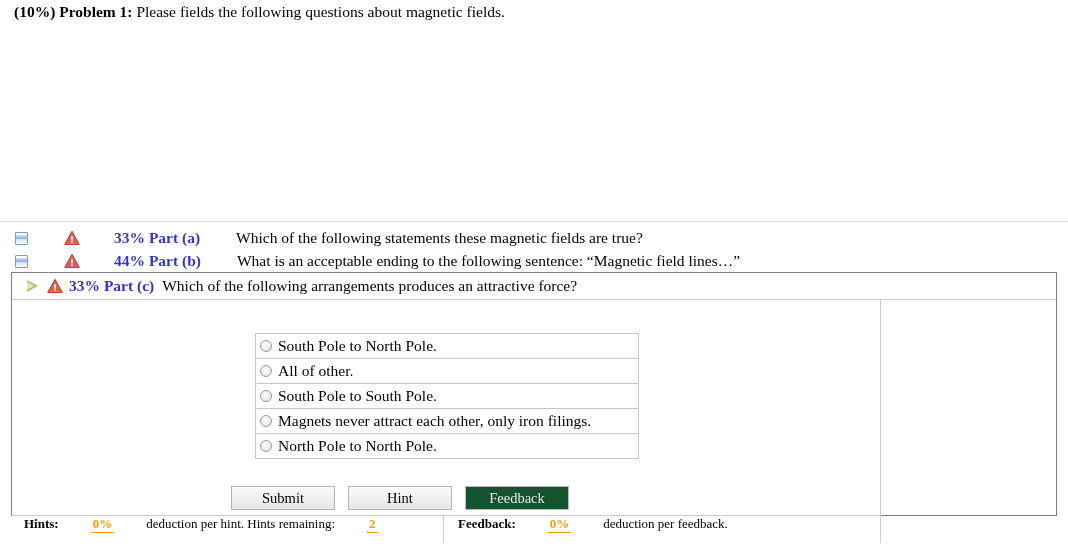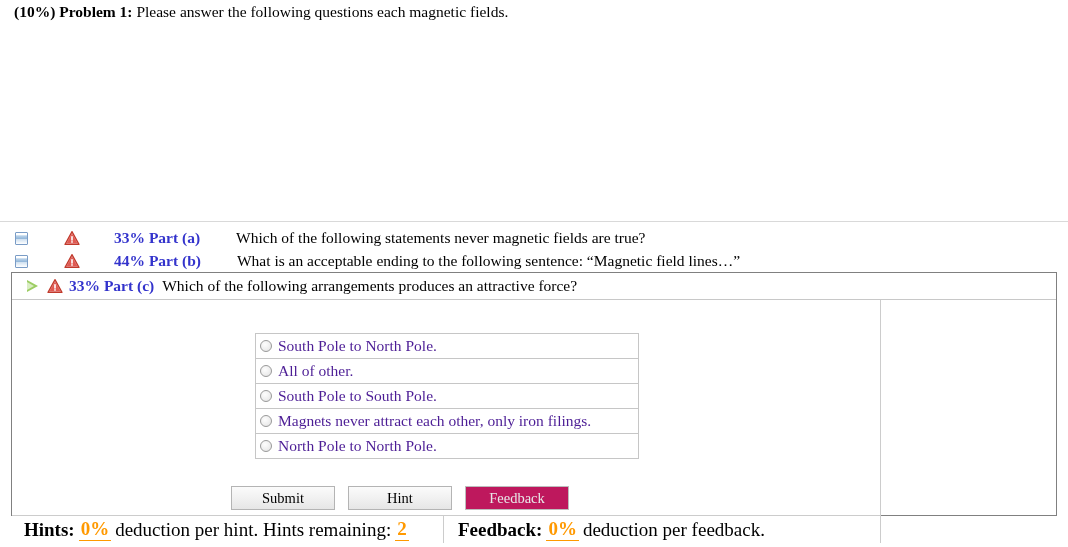--- a/index.html
+++ b/index.html
@@ -188,21 +188,21 @@
   .radio {
     width: 12px;
     height: 12px;
     border-radius: 50%;
     border: 1px solid #9a9a9a;
     background: radial-gradient(circle at 40% 35%, #fdfdfd 0%, #ededed 60%, #dcdcdc 100%);
     flex: 0 0 auto;
     margin-right: 6px;
     box-sizing: border-box;
   }
-  .opt-label { color: #4c1d95; }
+  .opt-label { color: #000000; }
 
   
   .btn-row {
     position: absolute;
     left: 219px;
     top: 186px;
     display: flex;
     gap: 13px;
   }
   .btn {
@@ -214,46 +214,47 @@
     font-family: "Liberation Serif", "DejaVu Serif", serif;
     font-size: 14.5px;
     color: #000;
     display: flex;
     align-items: center;
     justify-content: center;
     cursor: pointer;
     line-height: 1;
   }
   .btn.disabled {
-    background: #be185d;
+    background: #14532d;
     border-color: #bdbdbd;
     color: #e8e8e8;
     cursor: default;
     font-family: Liberation Serif, serif;
   }
 
   
   .footer {
     position: absolute;
     left: 0;
     top: 215px;
     width: 869px;
     height: 28px;
     box-sizing: border-box;
     border-top: 1px solid #cccccc;
     display: flex;
   }
   .footer-cell {
     box-sizing: border-box;
     display: flex;
-    align-items: center;
+    align-items: flex-start;
     padding-left: 12px;
-    font-size: 19px;
+    font-size: 13px;
     white-space: nowrap;
     height: 100%;
+    gap: 28px;
   }
   .footer-cell.hints {
     width: 432px;
     border-right: 1px solid #cccccc;
   }
   .footer-cell.feedback {
     flex: 1;
     padding-left: 14px;
   }
   .f-bold { font-weight: bold; }
@@ -265,39 +266,39 @@
     padding: 0 2px;
   }
   .f-plain { color: #000; }
 </style>
 </head>
 <body>
 
 <div class="problem-head">
   <span class="pct">(10%)</span>
   <span class="pnum">Problem 1:</span>
-  <span class="ptext">Please answer the following questions each magnetic fields.</span>
+  <span class="ptext">Please fields the following questions about magnetic fields.</span>
 </div>
 
 <div class="top-rule"></div>
 
 <div class="part-row a">
   <span class="icon-slot">
     <span class="icon-collapse"></span>
   </span>
   <span class="icon-warn">
     <svg width="16" height="16" viewBox="0 0 16 16">
       <path d="M8 1.6 L15 14.4 L1 14.4 Z" fill="#e8a0a0" stroke="#c0392b" stroke-width="1.2" stroke-linejoin="round"></path>
       <path d="M8 3.6 L13.4 13.3 L2.6 13.3 Z" fill="#e05a52" stroke="none"></path>
       <rect x="7.2" y="6.2" width="1.6" height="4.4" fill="#ffffff"></rect>
       <rect x="7.2" y="11.2" width="1.6" height="1.5" fill="#ffffff"></rect>
     </svg>
   </span>
   <span class="part-label">33% Part (a)</span>
-  <span class="part-text">Which of the following statements never magnetic fields are true?</span>
+  <span class="part-text">Which of the following statements these magnetic fields are true?</span>
 </div>
 
 <div class="part-row b">
   <span class="icon-slot">
     <span class="icon-collapse"></span>
   </span>
   <span class="icon-warn">
     <svg width="16" height="16" viewBox="0 0 16 16">
       <path d="M8 1.6 L15 14.4 L1 14.4 Z" fill="#e8a0a0" stroke="#c0392b" stroke-width="1.2" stroke-linejoin="round"></path>
       <path d="M8 3.6 L13.4 13.3 L2.6 13.3 Z" fill="#e05a52" stroke="none"></path>

